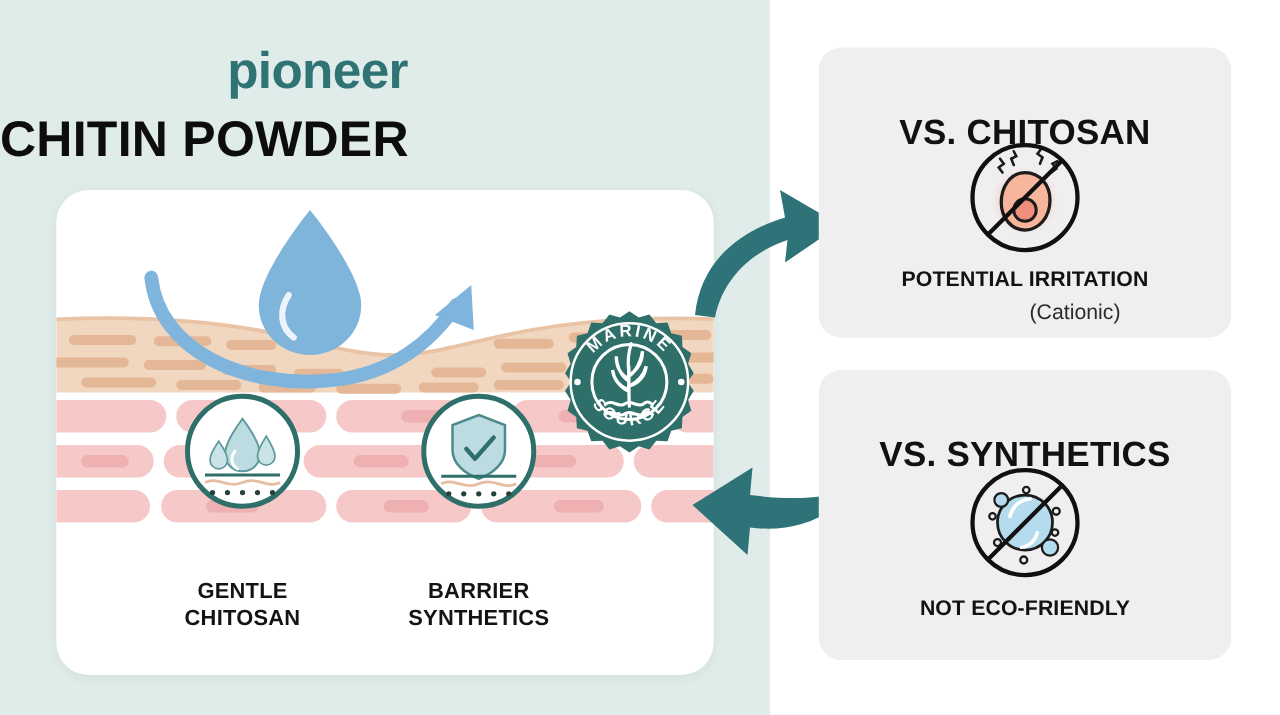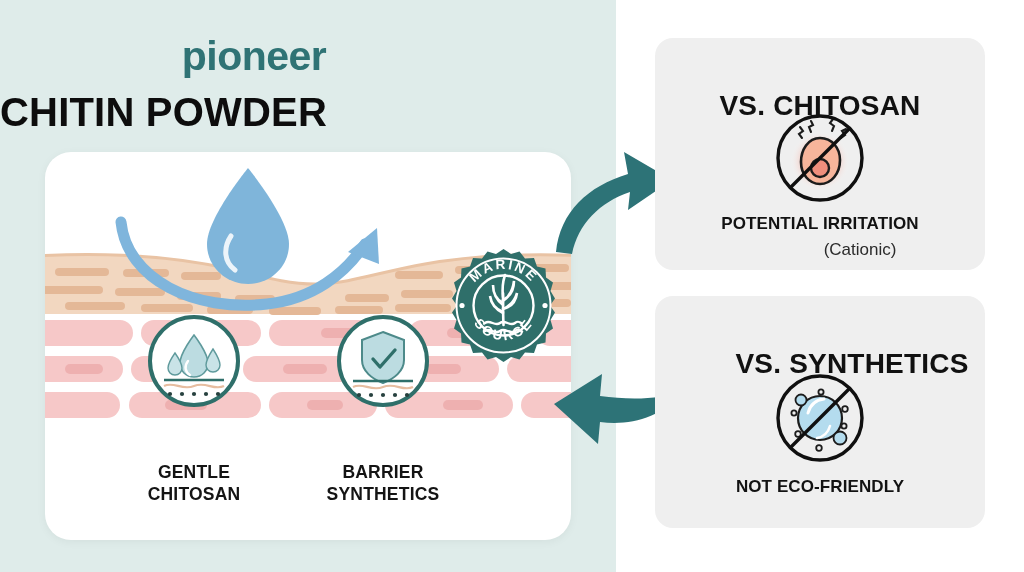--- a/index.html
+++ b/index.html
@@ -75,21 +75,21 @@
   .panel-1{top:38px;height:232px;}
   .panel-2{top:296px;height:232px;}
 
   .panel-title{
     position:absolute;left:0;width:330px;text-align:center;
     font-size:28px;font-weight:700;color:#111111;letter-spacing:0.2px;
     line-height:1;
     margin-top:27px;
   }
   .panel-1 .panel-title{top:27px;}
-  .panel-2 .panel-title{top:27px;padding-left:32px;}
+  .panel-2 .panel-title{top:27px;}
 
   .panel-icon{position:absolute;left:115px;width:100px;height:100px;}
   .panel-1 .panel-icon{top:70px;}
   .panel-2 .panel-icon{top:72px;}
 
   .panel-caption{
     position:absolute;left:0;width:330px;text-align:center;
     font-size:17px;font-weight:700;color:#121212;letter-spacing:0.1px;
     line-height:1;
   }

